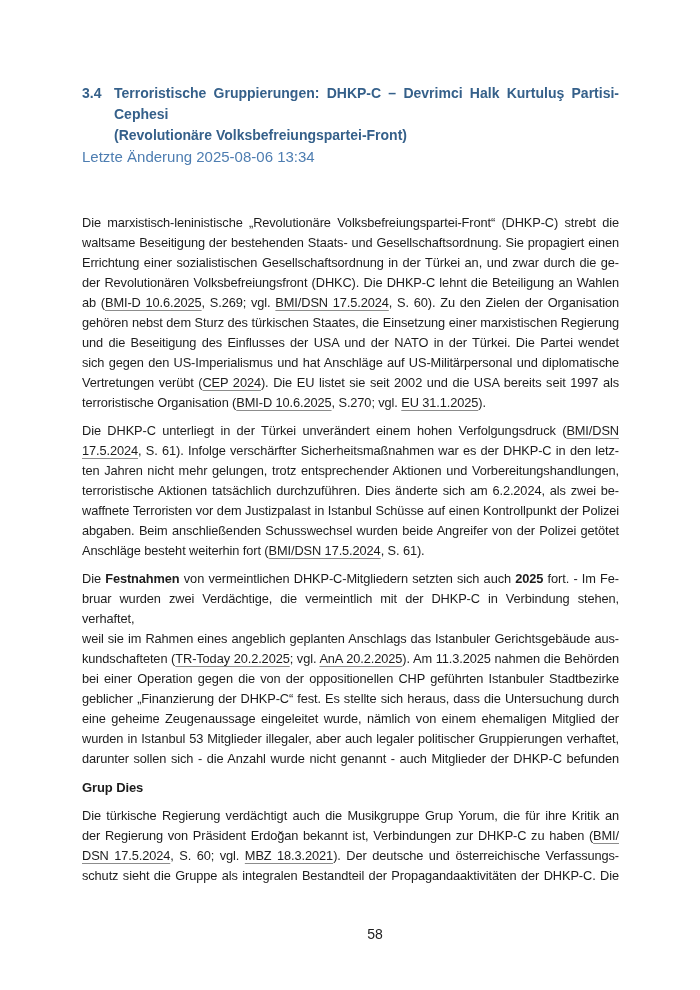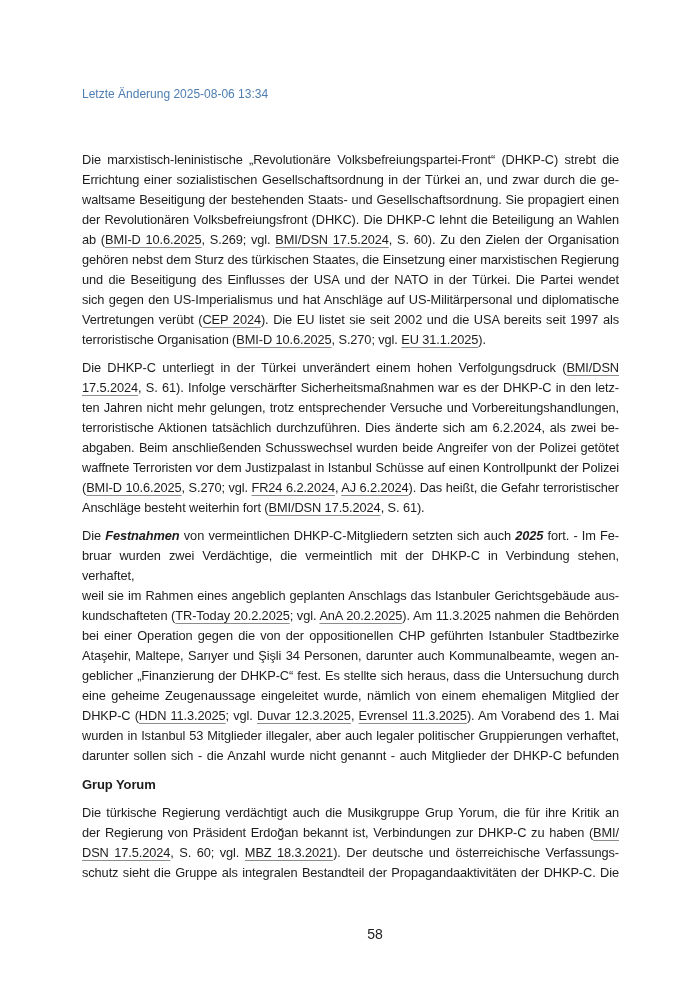--- a/index.html
+++ b/index.html
@@ -21,30 +21,30 @@
     font-weight: bold;
     font-size: 14px;
     line-height: 21px;
   }
   .h-row { display: flex; }
   .h-num { width: 32px; flex: none; }
   .h-text { flex: 1; text-align: justify; text-align-last: justify; }
   .h-line2 { margin-left: 32px; }
   .last-modified {
     color: var(--lastmod-color, #4d7db1);
-    font-size: 12px;
+    font-size: 15px;
     line-height: 16px;
     margin-top: 3px;
   }
   .doc-body { font-size: 12.8px; line-height: 20px; letter-spacing: -0.1px; margin-top: 48px; }
   .paragraph { margin-top: 8px; }
   .doc-body > .paragraph:first-child { margin-top: 12px; }
   .line { min-height: 20px; white-space: pre-wrap; }
   .just { text-align: justify; text-align-last: justify; }
-  .bold { font-weight: bold; font-style: italic; }
+  .bold { font-weight: bold; }
   .lnk {
     text-decoration: underline;
     text-decoration-color: #8c8c8c;
     text-decoration-thickness: 1px;
     text-underline-offset: 2.5px;
     cursor: pointer;
   }
   .subheading {
     font-weight: bold;
     font-size: 13px;
@@ -58,60 +58,64 @@
     text-align: center;
     font-size: 14px;
     padding-left: 25px;
   }
 </style>
 </head>
 <body>
 
 <div class="content">
 
+  <div class="heading">
+    <div class="h-row">
+      <span class="h-num">3.4</span>
+      <span class="h-text">Terroristische Gruppierungen: DHKP-C – Devrimci Halk Kurtuluş Partisi-Cephesi</span>
+    </div>
+    <div class="h-line2">(Revolutionäre Volksbefreiungspartei-Front)</div>
+  </div>
 
   <div class="last-modified">Letzte Änderung 2025-08-06 13:34</div>
 
   <div class="doc-body">
       <div class="paragraph">
         <div class="line just"><span>Die marxistisch-leninistische „Revolutionäre Volksbefreiungspartei-Front“ (DHKP-C) strebt die</span></div>
+        <div class="line just"><span>waltsame Beseitigung der bestehenden Staats- und Gesellschaftsordnung. Sie propagiert einen</span></div>
         <div class="line just"><span>Errichtung einer sozialistischen Gesellschaftsordnung in der Türkei an, und zwar durch die ge-</span></div>
-        <div class="line just"><span>waltsame Beseitigung der bestehenden Staats- und Gesellschaftsordnung. Sie propagiert einen</span></div>
         <div class="line just"><span>der Revolutionären Volksbefreiungsfront (DHKC). Die DHKP-C lehnt die Beteiligung an Wahlen</span></div>
         <div class="line just"><span>ab (</span><span class="lnk">BMI-D 10.6.2025</span><span>, S.269; vgl. </span><span class="lnk">BMI/DSN 17.5.2024</span><span>, S. 60). Zu den Zielen der Organisation</span></div>
         <div class="line just"><span>gehören nebst dem Sturz des türkischen Staates, die Einsetzung einer marxistischen Regierung</span></div>
         <div class="line just"><span>und die Beseitigung des Einflusses der USA und der NATO in der Türkei. Die Partei wendet</span></div>
         <div class="line just"><span>sich gegen den US-Imperialismus und hat Anschläge auf US-Militärpersonal und diplomatische</span></div>
         <div class="line just"><span>Vertretungen verübt (</span><span class="lnk">CEP 2024</span><span>). Die EU listet sie seit 2002 und die USA bereits seit 1997 als</span></div>
         <div class="line"><span>terroristische Organisation (</span><span class="lnk">BMI-D 10.6.2025</span><span>, S.270; vgl. </span><span class="lnk">EU 31.1.2025</span><span>).</span></div>
       </div>
       <div class="paragraph">
         <div class="line just"><span>Die DHKP-C unterliegt in der Türkei unverändert einem hohen Verfolgungsdruck (</span><span class="lnk">BMI/DSN</span></div>
         <div class="line just"><span class="lnk">17.5.2024</span><span>, S. 61). Infolge verschärfter Sicherheitsmaßnahmen war es der DHKP-C in den letz-</span></div>
-        <div class="line just"><span>ten Jahren nicht mehr gelungen, trotz entsprechender Versuche und Vorbereitungshandlungen,</span></div>
+        <div class="line just"><span>ten Jahren nicht mehr gelungen, trotz entsprechender Aktionen und Vorbereitungshandlungen,</span></div>
         <div class="line just"><span>terroristische Aktionen tatsächlich durchzuführen. Dies änderte sich am 6.2.2024, als zwei be-</span></div>
+        <div class="line just"><span>waffnete Terroristen vor dem Justizpalast in Istanbul Schüsse auf einen Kontrollpunkt der Polizei</span></div>
         <div class="line just"><span>abgaben. Beim anschließenden Schusswechsel wurden beide Angreifer von der Polizei getötet</span></div>
-        <div class="line just"><span>waffnete Terroristen vor dem Justizpalast in Istanbul Schüsse auf einen Kontrollpunkt der Polizei</span></div>
-        <div class="line just"><span>(</span><span class="lnk">BMI-D 10.6.2025</span><span>, S.270; vgl. </span><span class="lnk">FR24 6.2.2024</span><span>, </span><span class="lnk">AJ 6.2.2024</span><span>). Das heißt, die Gefahr terroristischer</span></div>
         <div class="line"><span>Anschläge besteht weiterhin fort (</span><span class="lnk">BMI/DSN 17.5.2024</span><span>, S. 61).</span></div>
       </div>
       <div class="paragraph">
         <div class="line just"><span>Die </span><span class="bold">Festnahmen</span><span> von vermeintlichen DHKP-C-Mitgliedern setzten sich auch </span><span class="bold">2025</span><span> fort. - Im Fe-</span></div>
         <div class="line just"><span>bruar wurden zwei Verdächtige, die vermeintlich mit der DHKP-C in Verbindung stehen, verhaftet,</span></div>
         <div class="line just"><span>weil sie im Rahmen eines angeblich geplanten Anschlags das Istanbuler Gerichtsgebäude aus-</span></div>
         <div class="line just"><span>kundschafteten (</span><span class="lnk">TR-Today 20.2.2025</span><span>; vgl. </span><span class="lnk">AnA 20.2.2025</span><span>). Am 11.3.2025 nahmen die Behörden</span></div>
         <div class="line just"><span>bei einer Operation gegen die von der oppositionellen CHP geführten Istanbuler Stadtbezirke</span></div>
-        <div class="line just"><span>Ataşehir, Maltepe, Sarıyer und Şişli 34 Personen, darunter auch Kommunalbeamte, wegen an-</span></div>
         <div class="line just"><span>geblicher „Finanzierung der DHKP-C“ fest. Es stellte sich heraus, dass die Untersuchung durch</span></div>
         <div class="line just"><span>eine geheime Zeugenaussage eingeleitet wurde, nämlich von einem ehemaligen Mitglied der</span></div>
-        <div class="line just"><span>DHKP-C (</span><span class="lnk">HDN 11.3.2025</span><span>; vgl. </span><span class="lnk">Duvar 12.3.2025</span><span>, </span><span class="lnk">Evrensel 11.3.2025</span><span>). Am Vorabend des 1. Mai</span></div>
         <div class="line just"><span>wurden in Istanbul 53 Mitglieder illegaler, aber auch legaler politischer Gruppierungen verhaftet,</span></div>
         <div class="line just"><span>darunter sollen sich - die Anzahl wurde nicht genannt - auch Mitglieder der DHKP-C befunden</span></div>
       </div>
-      <div class="subheading">Grup Yorum</div>
+      <div class="subheading">Grup Dies</div>
       <div class="paragraph">
         <div class="line just"><span>Die türkische Regierung verdächtigt auch die Musikgruppe Grup Yorum, die für ihre Kritik an</span></div>
         <div class="line just"><span>der Regierung von Präsident Erdoğan bekannt ist, Verbindungen zur DHKP-C zu haben (</span><span class="lnk">BMI/</span></div>
         <div class="line just"><span class="lnk">DSN 17.5.2024</span><span>, S. 60; vgl. </span><span class="lnk">MBZ 18.3.2021</span><span>). Der deutsche und österreichische Verfassungs-</span></div>
         <div class="line just"><span>schutz sieht die Gruppe als integralen Bestandteil der Propagandaaktivitäten der DHKP-C. Die</span></div>
       </div>
     </div>
 
 </div>
 

